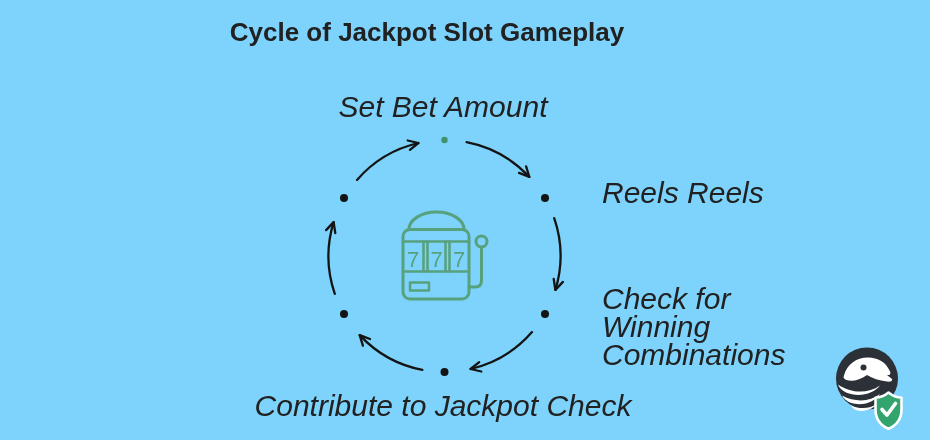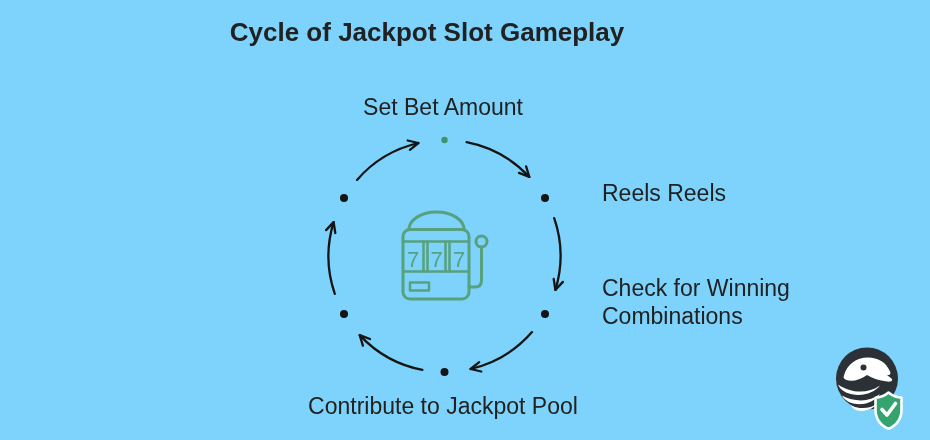--- a/index.html
+++ b/index.html
@@ -17,29 +17,30 @@
     top: 17px;
     transform: translateX(-50%);
     margin: 0;
     font-size: 26px;
     font-weight: 700;
     color: var(--text, #212121);
     white-space: nowrap;
   }
   .label {
     position: absolute;
-    font-size: 23px;
+    font-size: 30px;
     line-height: 28px;
     font-weight: 400;
     color: var(--text, #212121);
+    font-style: italic;
   }
   .label.centered { transform: translateX(-50%); white-space: nowrap; text-align: center; }
   #label-set-bet    { left: 443px; top: 93px;  }
   #label-spin       { left: 602px; top: 179px; }
-  #label-check      { left: 602px; top: 274px; width: 230px; }
+  #label-check      { left: 602px; top: 285px; width: 230px; }
   #label-contribute { left: 443px; top: 392px; }
   #label-trigger    { left: 207px; top: 301px; }
   #label-award      { left: 207px; top: 172px; }
 
   svg.scene { position: absolute; left: 0; top: 0; width: 930px; height: 440px; }
 
   .arc, .arrowhead {
     fill: none;
     stroke: var(--arrow, #141414);
     stroke-width: 2.3;
@@ -83,21 +84,21 @@
 </head>
 <body>
 
 <div class="canvas">
 
   <h1 class="title">Cycle of Jackpot Slot Gameplay</h1>
 
   <div class="label centered" id="label-set-bet">Set Bet Amount</div>
   <div class="label" id="label-spin">Reels Reels</div>
   <div class="label" id="label-check">Check for Winning Combinations</div>
-  <div class="label centered" id="label-contribute">Contribute to Jackpot Pool</div>
+  <div class="label centered" id="label-contribute">Contribute to Jackpot Check</div>
 
   <svg class="scene" viewBox="0 0 930 440">
 
     <g>
       <path class="arc" d="M357.0 179.9 A116 116 0 0 1 418.4 143.0"></path>
       <path class="arrowhead" d="M407.7 140.5 L418.4 143.0 L409.9 149.9"></path>
 
       <path class="arc" d="M466.6 142.1 A116 116 0 0 1 529.3 176.9"></path>
       <path class="arrowhead" d="M526.1 166.4 L529.3 176.9 L519.0 172.9"></path>
 

